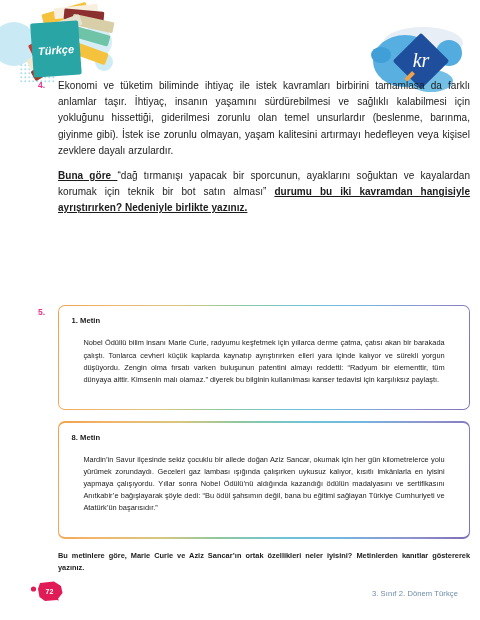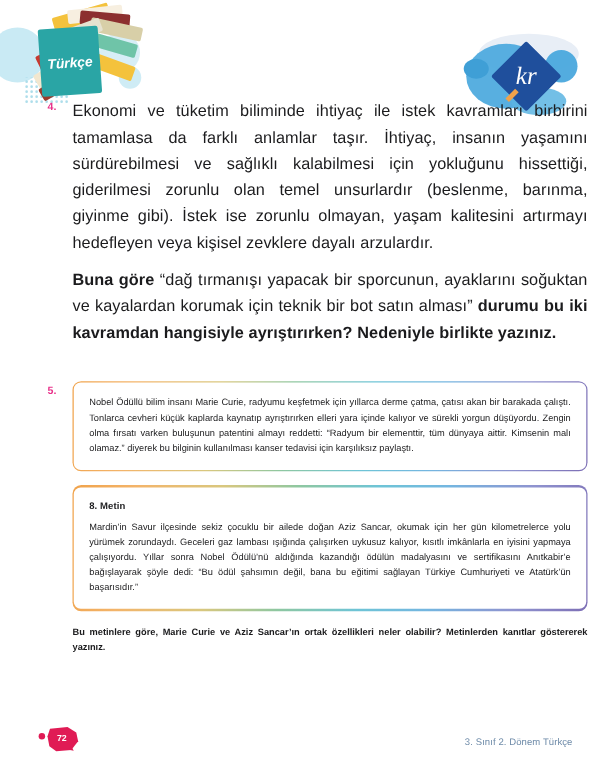--- a/index.html
+++ b/index.html
@@ -46,31 +46,31 @@
     font-weight: bold;
     color: #e8318a;
     line-height: 1.55;
     padding-top: 1px;
   }
   .q-body {
     flex: 1 1 auto;
   }
 
   .para {
-    font-size: 13px;
+    font-size: 10px;
     line-height: 1.62;
     text-align: justify;
     margin: 0;
     color: #1b1b1d;
     letter-spacing: .005em;
   }
   .para + .para {
     margin-top: 9px;
   }
-  .para b { font-weight: bold; }
+  .para b { font-weight: bold; text-decoration: underline; }
 
   
   .metin-box {
     position: relative;
     border-radius: 7px;
     padding: 1.4px;
     background: linear-gradient(100deg,
         #f0a24a 0%,
         #f3b46a 12%,
         #d9c77e 28%,
@@ -90,21 +90,21 @@
     font-size: 7.6px;
     font-weight: bold;
     margin: 0 0 7px 0;
     color: #1b1b1d;
     letter-spacing: .01em;
   }
   .metin-text {
     font-size: 7.4px;
     line-height: 1.64;
     text-align: justify;
-    margin: 0;
+    margin: 12px;
     color: #1b1b1d;
   }
 
   .closing {
     font-size: 7.4px;
     line-height: 1.62;
     font-weight: bold;
     text-align: justify;
     margin: 10px 0 0 0;
     color: #1b1b1d;
@@ -210,32 +210,33 @@
     <p class="para"><b>Buna göre </b><span>“dağ tırmanışı yapacak bir sporcunun, ayaklarını soğuktan ve kayalardan korumak için teknik bir bot satın alması” </span><b>durumu bu iki kavramdan hangisiyle ayrıştırırken? Nedeniyle birlikte yazınız.</b></p>
   </div>
 </div>
 
 <div class="question" style="top:305px;">
   <div class="q-num">5.</div>
   <div class="q-body">
 
     <div class="metin-box">
       <div class="metin-inner">
+        <p class="metin-title">1. Metin</p>
         <p class="metin-text">Nobel Ödüllü bilim insanı Marie Curie, radyumu keşfetmek için yıllarca derme çatma, çatısı akan bir barakada çalıştı. Tonlarca cevheri küçük kaplarda kaynatıp ayrıştırırken elleri yara içinde kalıyor ve sürekli yorgun düşüyordu. Zengin olma fırsatı varken buluşunun patentini almayı reddetti: “Radyum bir elementtir, tüm dünyaya aittir. Kimsenin malı olamaz.” diyerek bu bilginin kullanılması kanser tedavisi için karşılıksız paylaştı.</p>
       </div>
     </div>
 
     <div class="metin-box">
       <div class="metin-inner">
         <p class="metin-title">8. Metin</p>
         <p class="metin-text">Mardin’in Savur ilçesinde sekiz çocuklu bir ailede doğan Aziz Sancar, okumak için her gün kilometrelerce yolu yürümek zorundaydı. Geceleri gaz lambası ışığında çalışırken uykusuz kalıyor, kısıtlı imkânlarla en iyisini yapmaya çalışıyordu. Yıllar sonra Nobel Ödülü’nü aldığında kazandığı ödülün madalyasını ve sertifikasını Anıtkabir’e bağışlayarak şöyle dedi: “Bu ödül şahsımın değil, bana bu eğitimi sağlayan Türkiye Cumhuriyeti ve Atatürk’ün başarısıdır.”</p>
       </div>
     </div>
 
-    <p class="closing">Bu metinlere göre, Marie Curie ve Aziz Sancar’ın ortak özellikleri neler olabilir? Metinlerden kanıtlar göstererek yazınız.</p>
+    <p class="closing">Bu metinlere göre, Marie Curie ve Aziz Sancar’ın ortak özellikleri neler iyisini? Metinlerden kanıtlar göstererek yazınız.</p>
   </div>
 </div>
 
 <div class="footer">
   <div class="page-badge">
     <svg width="34" height="22" viewBox="0 0 34 22" xmlns="http://www.w3.org/2000/svg">
       <circle cx="3.5" cy="9" r="2.6" fill="#e01b55"></circle>
       <path d="M10 3 L24 1.5 L31 6 L32.5 13 L27 20 L15 21 L9.5 17 L8 9 Z" fill="#e01b55"></path>
       <path d="M24 19.5 L29 20.5 L27 17 Z" fill="#e01b55"></path>
     </svg>

